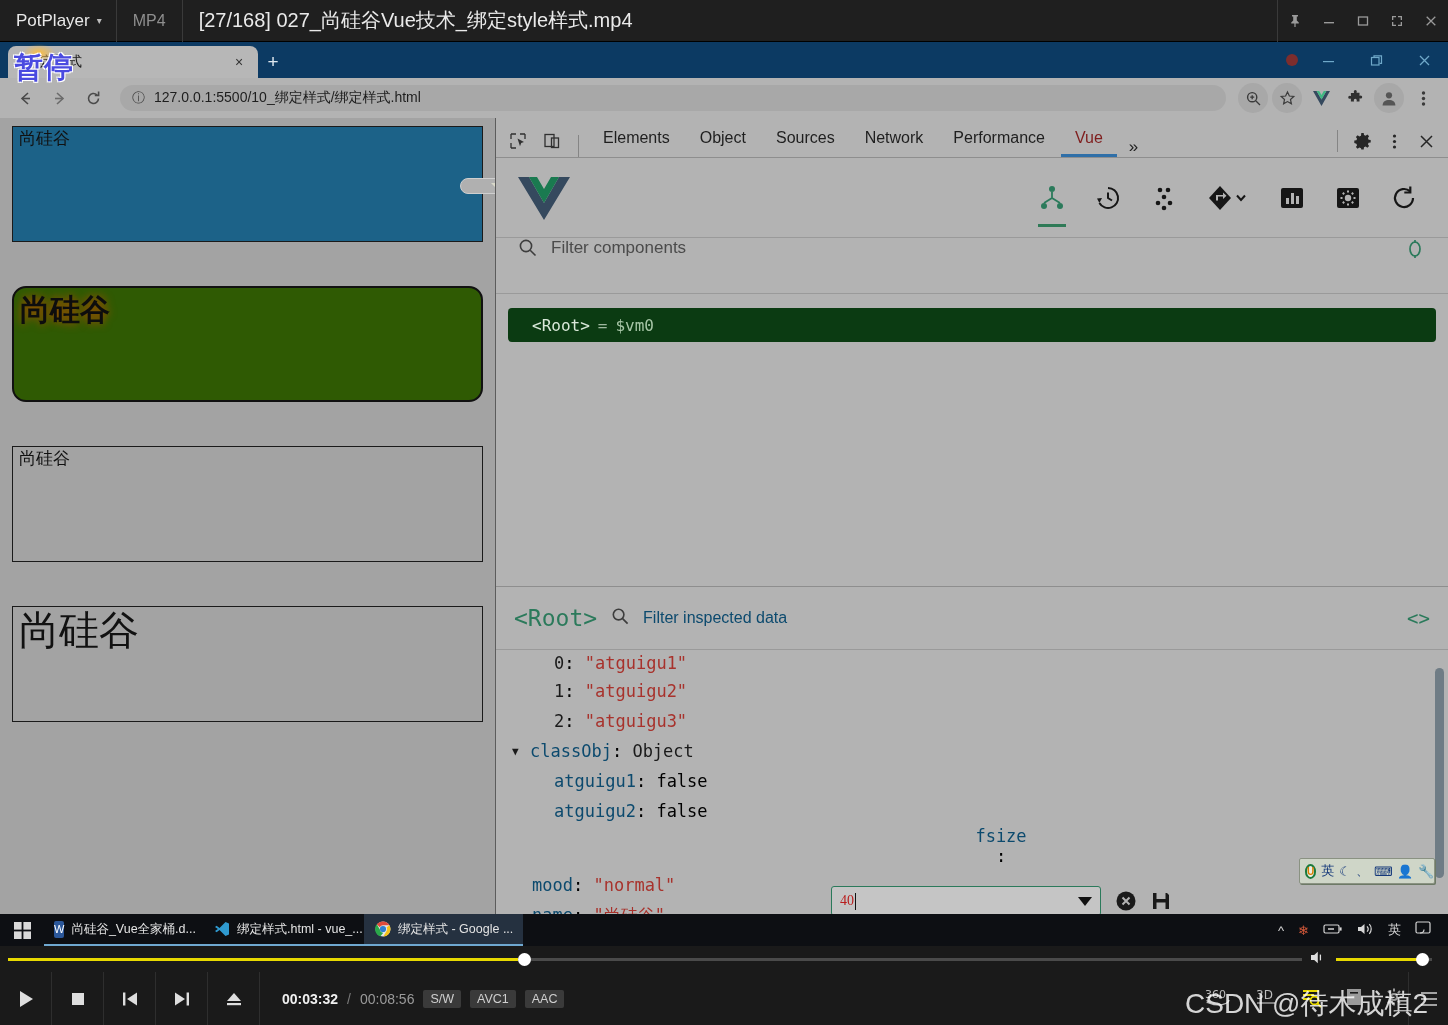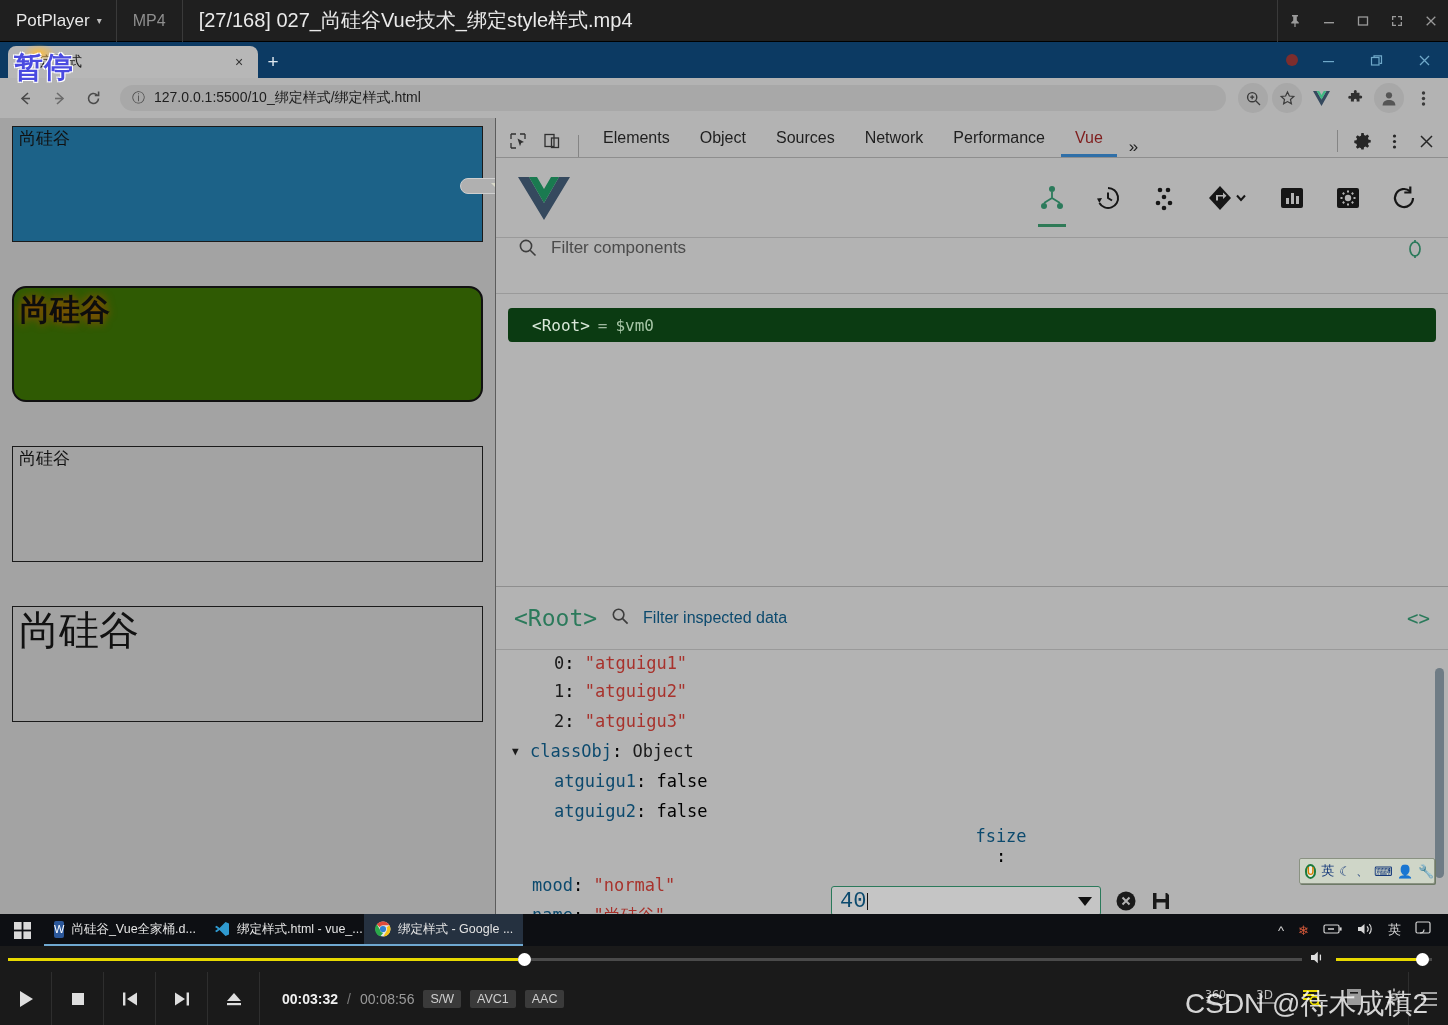--- a/index.html
+++ b/index.html
@@ -157,21 +157,21 @@
   .k-idx { color: #1a1a1a; }
   .k-name { color: #0c4a6e; }
   .v-str { color: #a8322c; }
   .v-bool { color: #000000; }
   .v-obj { color: #1a1a1a; }
   .edit-wrap { display: flex; align-items: center; gap: 14px; }
   .edit-input {
     width: 270px; height: 30px; background: #c5c5c5; border: 1px solid #2b7a5b; border-radius: 3px;
     display: flex; align-items: center; padding: 0 8px; position: relative;
   }
-  .edit-input .val { color: #0c4a6e; font-size: 22px; font-family: Liberation Mono, monospace; }
+  .edit-input .val { color: #b91c1c; font-size: 14px; font-family: Liberation Serif, serif; }
   .edit-input .caret-bar { width: 1px; height: 17px; background: #111; margin-left: 1px; }
   .edit-input .dd {
     position: absolute; right: 8px; width: 0; height: 0;
     border-left: 7px solid transparent; border-right: 7px solid transparent; border-top: 9px solid #111;
   }
   .icon-btn { color: #111; display: flex; align-items: center; }
 
   .dt-scrollbar {
     position: absolute; right: 4px; top: 18px; width: 9px; height: 210px;
     background: #6f7c85; border-radius: 5px;

